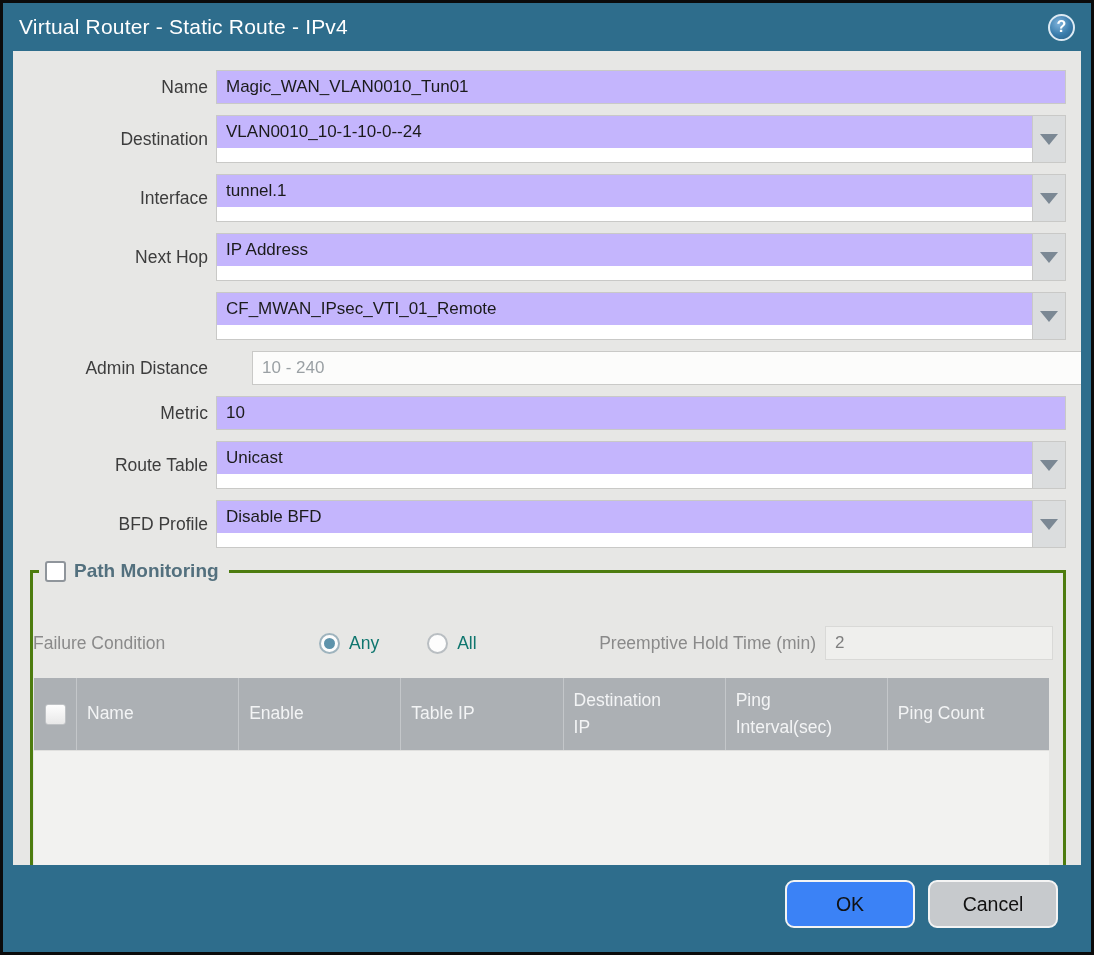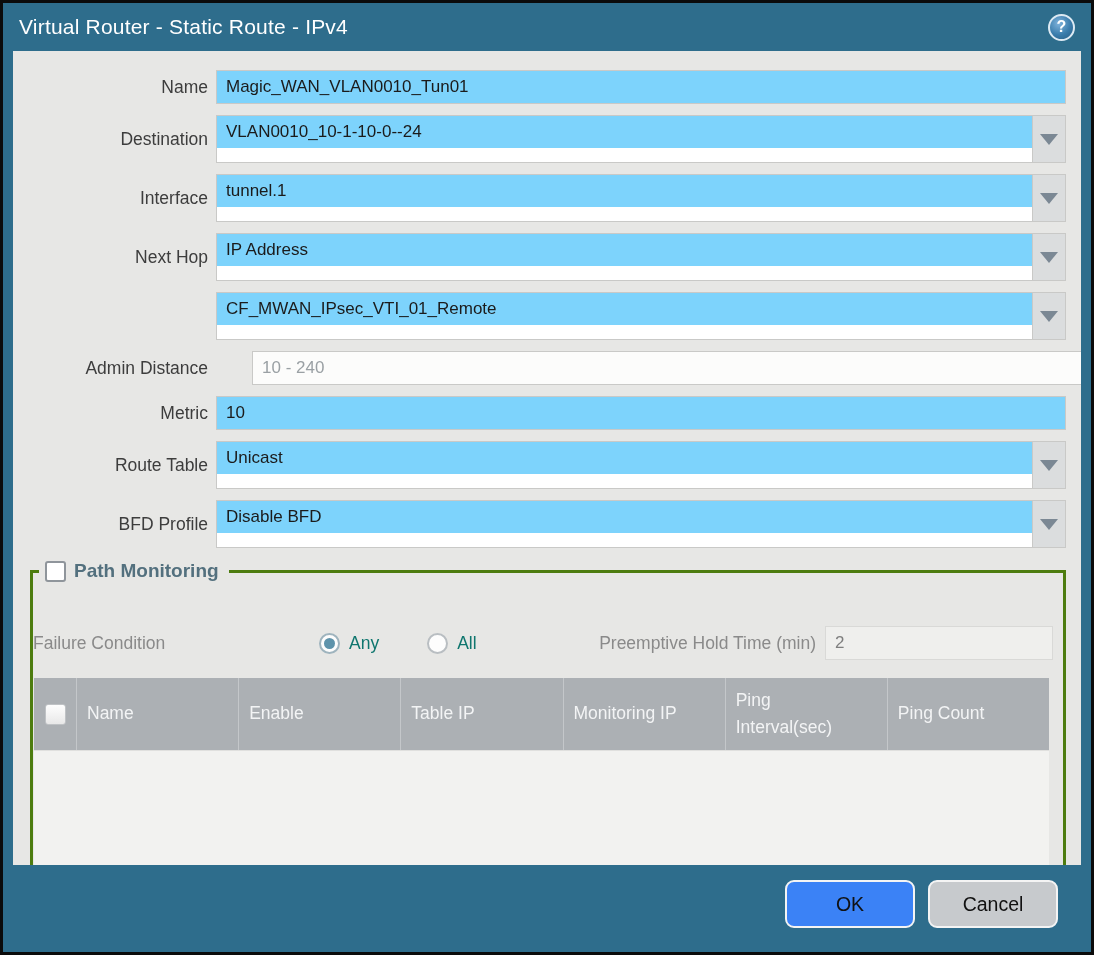--- a/index.html
+++ b/index.html
@@ -44,21 +44,21 @@
 
   .row { display:flex; align-items:center; margin-bottom:11px; }
   .lbl {
     flex:0 0 190px; text-align:right; padding-right:8px;
     font-size:17.5px; color:#3d3d3d; white-space:nowrap;
   }
   .field { flex:1 1 auto; position:relative; }
 
   .txt {
     width:100%; height:34px;
-    border:1px solid #C9C9C7; background:#7dd3fc;
+    border:1px solid #C9C9C7; background:#c4b5fd;
     font-family:"Liberation Sans", sans-serif;
     font-size:17px; color:#1b1b1b;
     padding:0 9px; outline:none;
   }
   .txt::placeholder { color:#9aa0a4; }
 
   .combo { display:flex; height:48px; border:1px solid #C9C9C7; background:#fff; }
   .combo .txt { border:none; flex:1 1 auto; height:32px; }
   .dd-btn {
     flex:0 0 33px; background:#DBDDDE; border-left:1px solid #C9C9C7;
@@ -271,21 +271,21 @@
           <div class="hcell">
               <span class="wrap">Name</span>
             </div>
           <div class="hcell">
               <span class="wrap">Enable</span>
             </div>
           <div class="hcell">
               <span class="wrap">Table IP</span>
             </div>
           <div class="hcell">
-              <span class="wrap">Monitoring IP</span>
+              <span class="wrap">Destination IP</span>
             </div>
           <div class="hcell">
               <span class="wrap">Ping Interval(sec)</span>
             </div>
           <div class="hcell">
               <span class="wrap">Ping Count</span>
             </div>
         </div>
         <div class="grid-body"></div>
         <div class="grid-footer">

